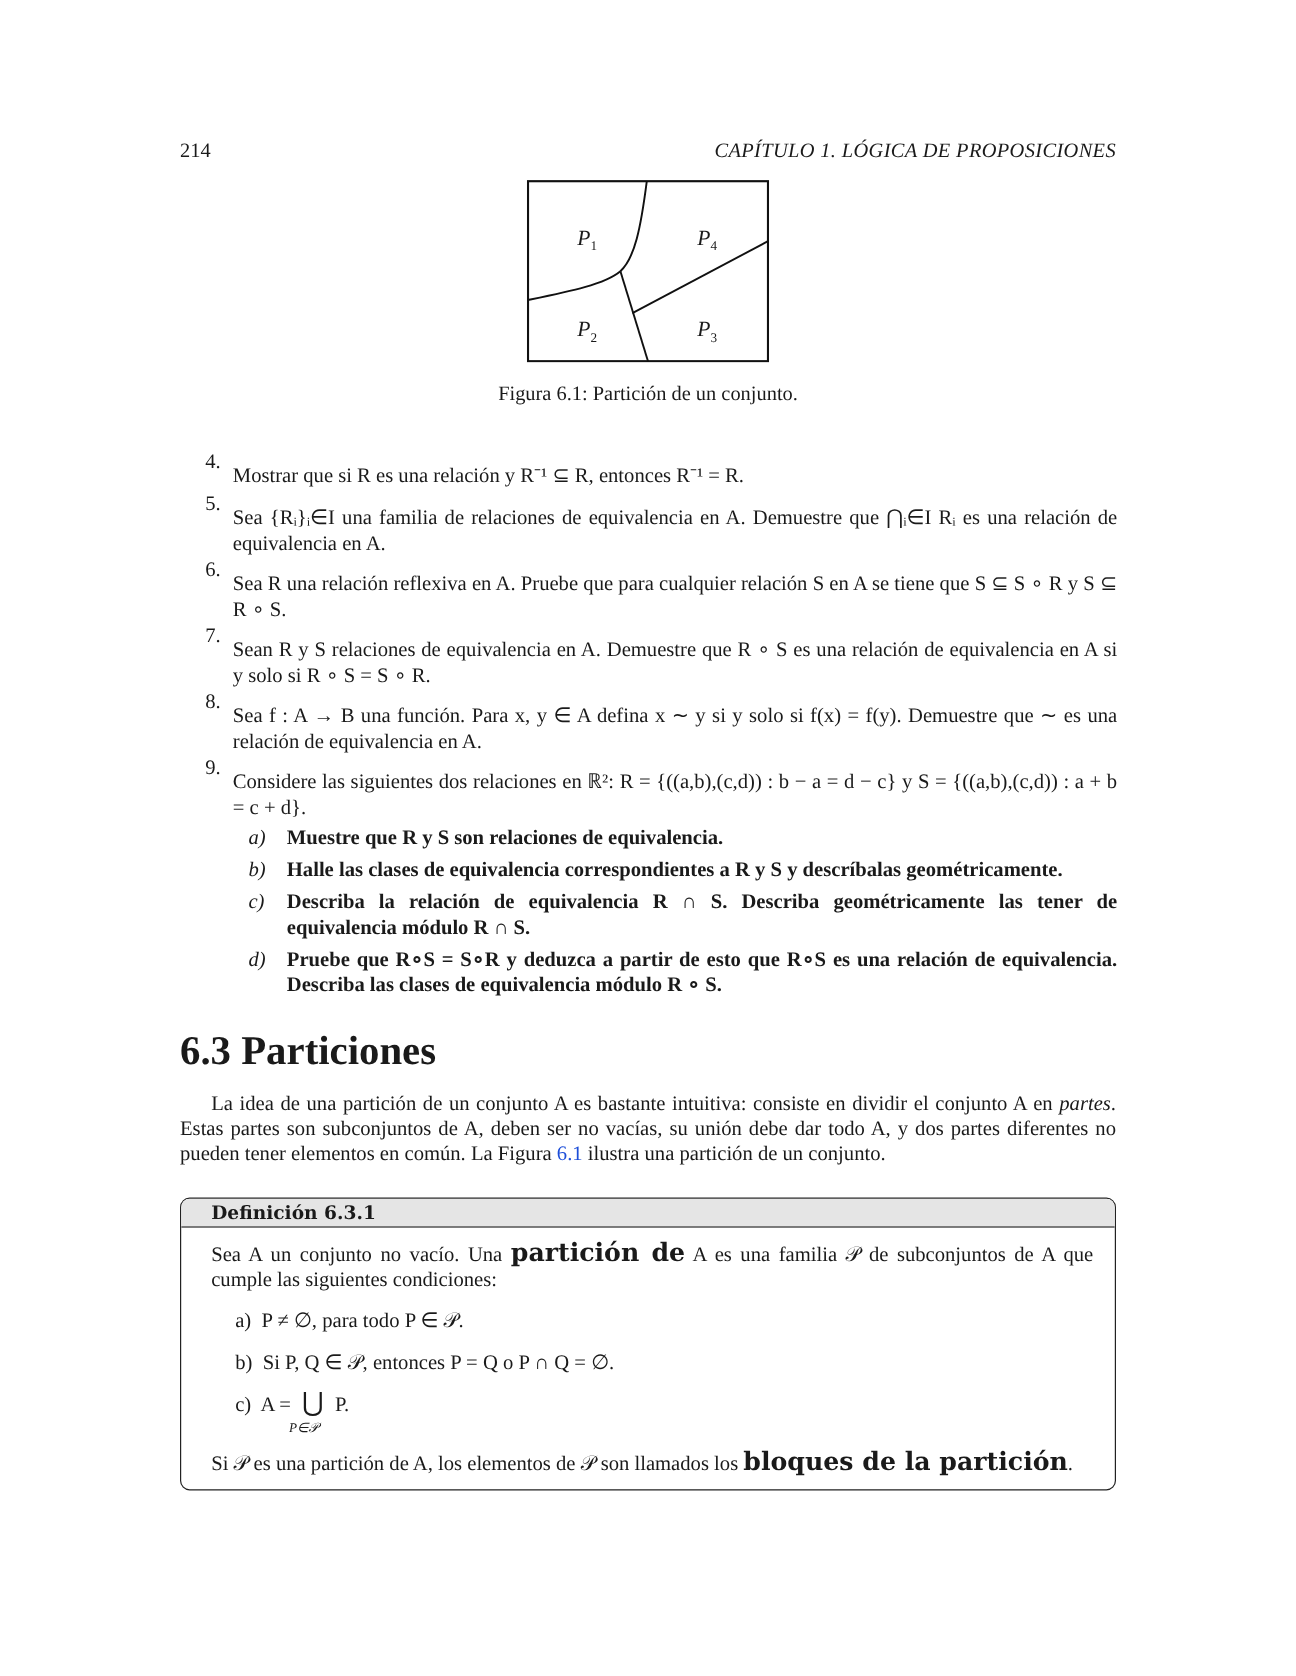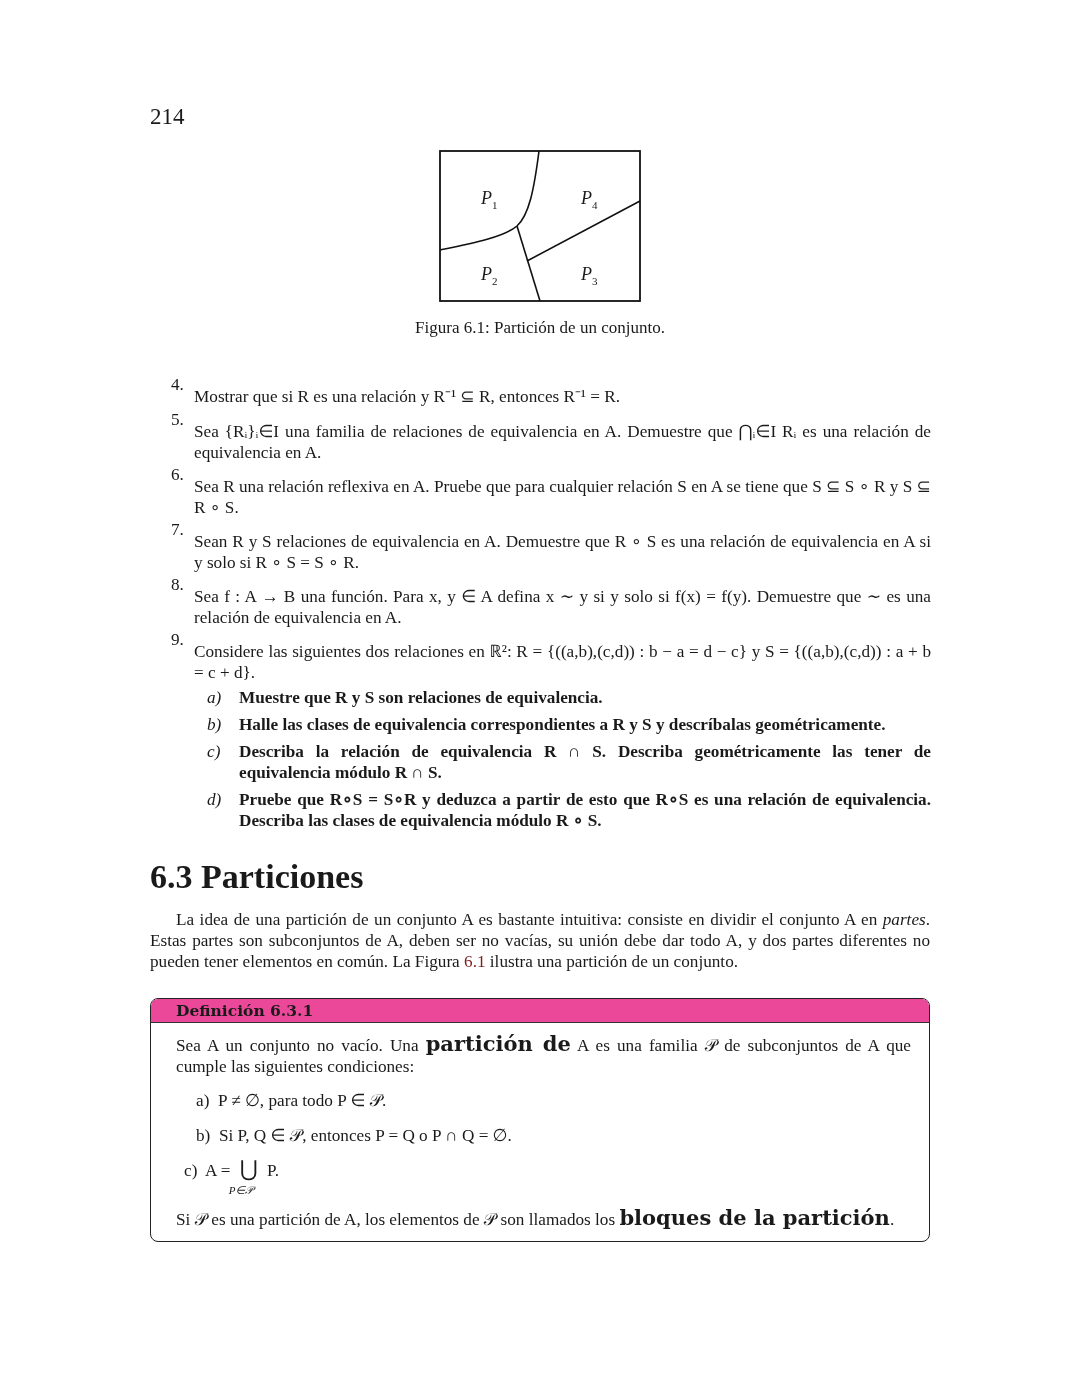--- a/index.html
+++ b/index.html
@@ -2,58 +2,59 @@
 <html><head>
 <meta charset="utf-8">
 <style>
   html, body { margin: 0; padding: 0; background: #ffffff; }
   body {
     width: 1080px; height: 1397px; position: relative; overflow: hidden;
     font-family: "DejaVu Serif", "Liberation Serif", serif;
     color: #1a1a1a;
   }
   .page { position: absolute; left: 0; top: 0; width: 1080px; height: 1397px; }
-  .hdr { position: absolute; top: 104px; font-size: 23px; font-family: "Liberation Serif", serif; }
+  .hdr { position: absolute; top: 116px; font-size: 17px; font-family: "Liberation Serif", serif; }
   .hdr-num { left: 150px; }
   .hdr-title { right: 150px; font-style: italic; letter-spacing: 0.3px; }
 
   .figure { position: absolute; left: 439px; top: 150px; width: 202px; height: 152px; }
   .figure svg { display: block; }
   .fig-label { position: absolute; font-family: "Liberation Serif", serif; font-style: italic; font-size: 18px; }
   .fig-label sub { font-style: normal; font-size: 11px; }
   .caption { position: absolute; top: 318px; left: 0; width: 1080px; text-align: center; font-family: "Liberation Serif", serif; font-size: 17px; }
 
   .txt { font-family: "Liberation Serif", serif; font-size: 17.2px; line-height: 21px; text-align: justify; }
   .m { font-style: italic; }
   .ex { position: absolute; left: 171px; width: 760px; }
   .ex .num { position: absolute; left: 0; top: 0; }
   .ex .body { margin-left: 23px; margin-top: 12px; }
   .sub { position: absolute; left: 207px; width: 724px; }
   .sub .lbl { position: absolute; left: 0; top: 0; font-style: italic; }
   .sub .body { margin-left: 32px; font-weight: bold; }
 
   .sec-title { position: absolute; left: 150px; top: 858px; font-family: "Liberation Serif", serif; font-size: 34px; font-weight: bold; }
   .para { position: absolute; left: 150px; top: 909px; width: 780px; text-indent: 26px; }
-  .ref { color: #7f1d1d; }
+  .ref { color: #1d4ed8; }
 
   .defbox { position: absolute; left: 150px; top: 998px; width: 778px; height: 242px; border: 1.6px solid #222; border-radius: 8px; overflow: hidden; }
-  .defhead { background: #ec4899; border-bottom: 1.4px solid #333; height: 23px; padding-left: 25px; font-family: "DejaVu Serif", serif; font-weight: bold; font-size: 15.5px; line-height: 23px; }
+  .defhead { background: #e5e5e5; border-bottom: 1.4px solid #333; height: 23px; padding-left: 25px; font-family: "DejaVu Serif", serif; font-weight: bold; font-size: 15.5px; line-height: 23px; }
   .defbody { position: relative; }
   .dline { position: absolute; left: 25px; width: 735px; }
   .bold { font-weight: bold; font-family: "DejaVu Serif", serif; font-size: 21px; }
   .bigcup { position: relative; display: inline-block; width: 28px; text-align: center; }
   .bigcup .sym { font-size: 22px; font-style: normal; }
   .bigcup .under { position: absolute; left: -6px; top: 22px; font-size: 11px; font-style: italic; white-space: nowrap; }
 </style>
 </head>
 <body>
 
 <div class="page">
 
   <div class="hdr hdr-num">214</div>
+  <div class="hdr hdr-title">CAPÍTULO 1.  LÓGICA DE PROPOSICIONES</div>
 
   <div class="figure">
     <svg width="202" height="152" viewBox="0 0 202 152">
       <rect x="1" y="1" width="200" height="150" fill="none" stroke="#111" stroke-width="1.8"></rect>
       <path d="M100 1 C 95 40, 90 65, 78 76" fill="none" stroke="#111" stroke-width="1.6"></path>
       <path d="M1 100 C 35 93, 65 87, 78 76" fill="none" stroke="#111" stroke-width="1.6"></path>
       <path d="M78 76 L 101 151" fill="none" stroke="#111" stroke-width="1.6"></path>
       <path d="M88 111 L 201 51" fill="none" stroke="#111" stroke-width="1.6"></path>
     </svg>
     <div class="fig-label" style="left:42px; top:38px;">P<sub>1</sub></div>
@@ -109,19 +110,19 @@
 
   <div class="para txt"><span>La idea de una partición de un conjunto A es bastante intuitiva: consiste en dividir el conjunto A en </span><span class="m">partes</span><span>. Estas partes son subconjuntos de A, deben ser no vacías, su unión debe dar todo A, y dos partes diferentes no pueden tener elementos en común. La Figura </span><span class="ref">6.1</span><span> ilustra una partición de un conjunto.</span></div>
 
   <div class="defbox">
     <div class="defhead">Definición 6.3.1</div>
     <div class="defbody">
       <div class="dline txt" style="top:10px;"><span>Sea A un conjunto no vacío. Una </span><span class="bold">partición de</span><span> A es una familia 𝒫 de subconjuntos de A que cumple las siguientes condiciones:</span></div>
 
       <div class="dline txt" style="top:67px; left:45px;"><span>a)</span>&nbsp; <span>P ≠ ∅, para todo P ∈ 𝒫.</span></div>
       <div class="dline txt" style="top:102px; left:45px;"><span>b)</span>&nbsp; <span>Si P, Q ∈ 𝒫, entonces P = Q o P ∩ Q = ∅.</span></div>
-      <div class="dline txt" style="top:135px; left:33px;"><span>c)</span>&nbsp; <span>A = </span><span class="bigcup"><span class="sym">⋃</span><span class="under">P∈𝒫</span></span><span> P.</span></div>
+      <div class="dline txt" style="top:135px; left:45px;"><span>c)</span>&nbsp; <span>A = </span><span class="bigcup"><span class="sym">⋃</span><span class="under">P∈𝒫</span></span><span> P.</span></div>
 
       <div class="dline txt" style="top:184px;"><span>Si 𝒫 es una partición de A, los elementos de 𝒫 son llamados los </span><span class="bold">bloques de la partición</span><span>.</span></div>
     </div>
   </div>
 
 </div>
 
 </body></html>

